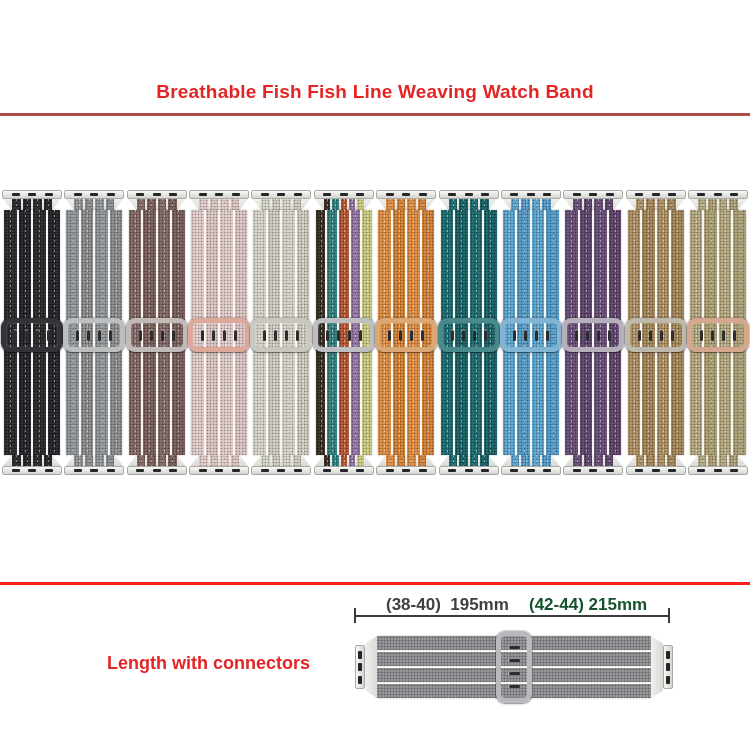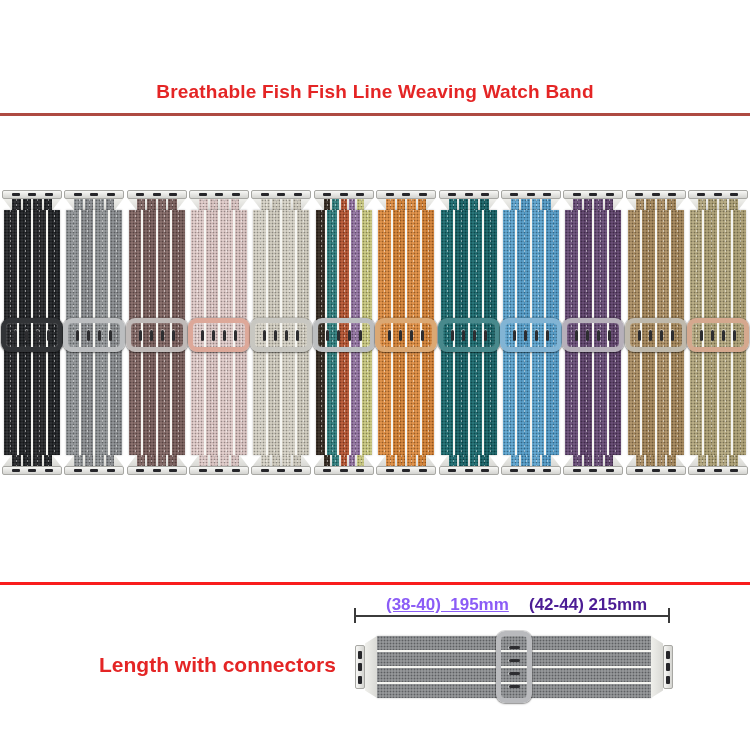--- a/index.html
+++ b/index.html
@@ -123,22 +123,22 @@
     width:36px;height:72px;box-sizing:border-box;
     border:5px solid #b9babd;border-radius:9px;
     box-shadow:inset 0 0 1px rgba(255,255,255,0.85),0 1px 2px rgba(0,0,0,0.35),0 0 0 1px rgba(0,0,0,0.15);
     display:flex;flex-direction:column;align-items:center;justify-content:space-evenly;
   }
   .hscrew{
     width:11px;height:3px;background:#2d2d30;border-radius:1.5px;
     box-shadow:-1px 0 0 rgba(255,255,255,0.5);
   }
   .caption{
-    position:absolute;left:99px;top:653px;
-    font-size:21px;font-weight:bold;
+    position:absolute;left:107px;top:653px;
+    font-size:18px;font-weight:bold;
   }
 </style>
 </head>
 <body>
 
 <div id="stage" style="background: rgb(255, 255, 255);">
 
   <div class="title" style="color: rgb(228, 37, 37);">Breathable Fish Fish Line Weaving Watch Band</div>
   <div class="divider top" style="background: rgb(174, 74, 65);"></div>
 
@@ -599,22 +599,22 @@
         <div class="adapter-bar">
           <span class="slot"></span>
           <span class="slot"></span>
           <span class="slot"></span>
         </div>
       </div>
     </div>
 
   <div class="divider bottom" style="background: rgb(249, 29, 29);"></div>
 
-  <div class="size-label small" style="color: #8b5cf6; text-decoration: underline;">(38-40)  195mm</div>
-  <div class="size-label large" style="color: #4c1d95;">(42-44) 215mm</div>
+  <div class="size-label small" style="color: #404040;">(38-40)  195mm</div>
+  <div class="size-label large" style="color: #14532d;">(42-44) 215mm</div>
   <div class="dim-line"></div>
   <div class="dim-tick left"></div>
   <div class="dim-tick right"></div>
 
   <div class="hband">
     <div class="hadapter-bar">
       <span class="hslot"></span>
       <span class="hslot"></span>
       <span class="hslot"></span>
     </div>

